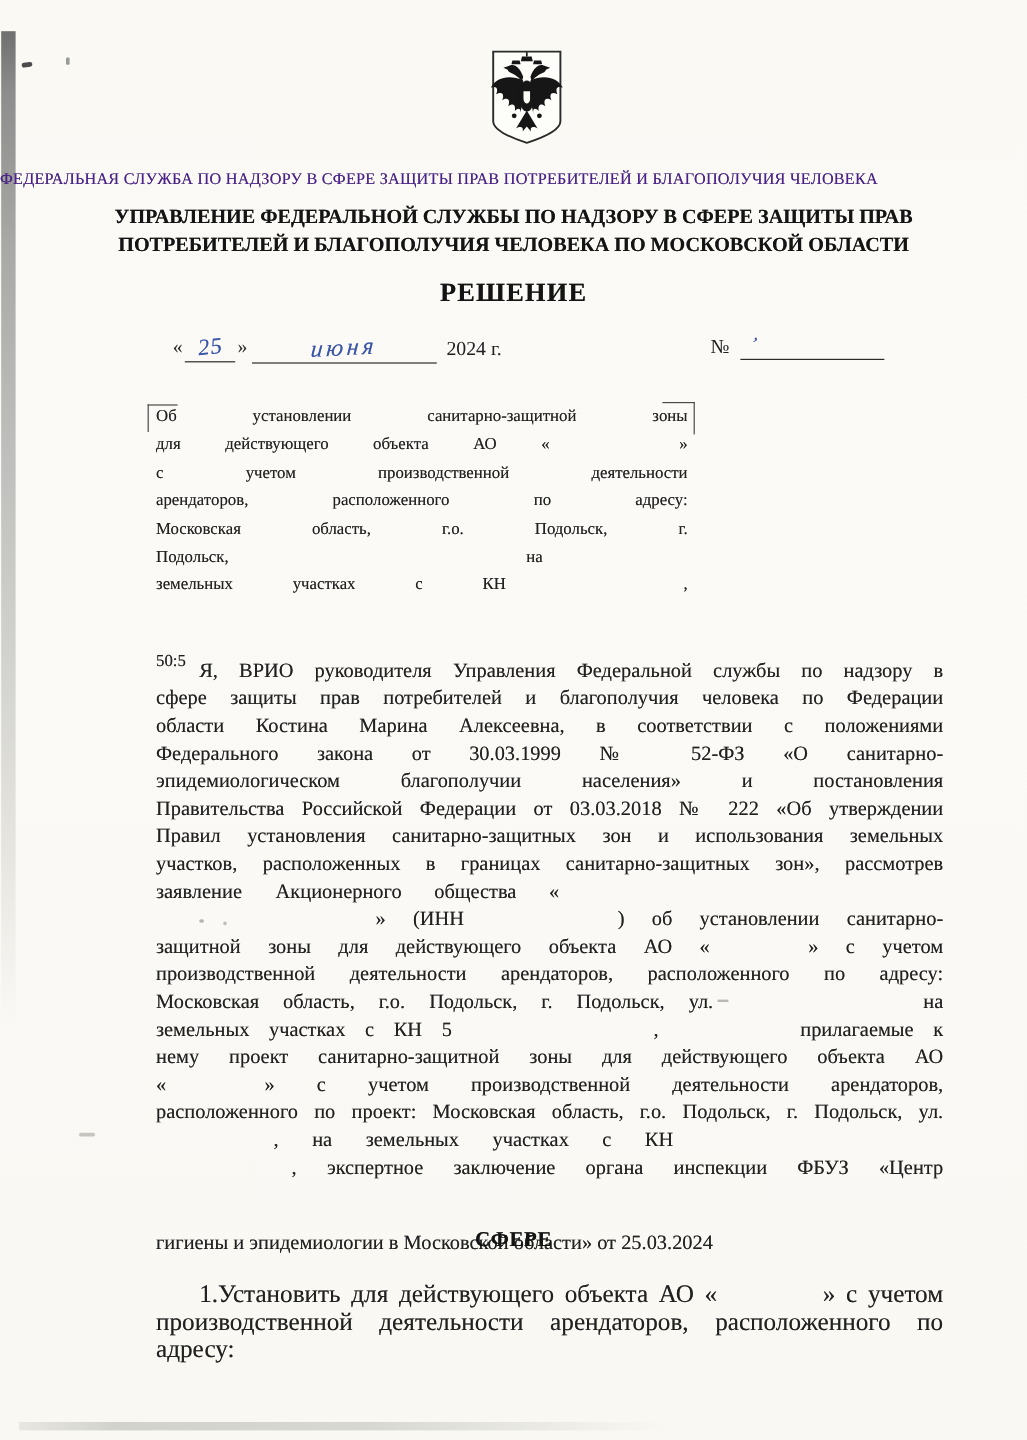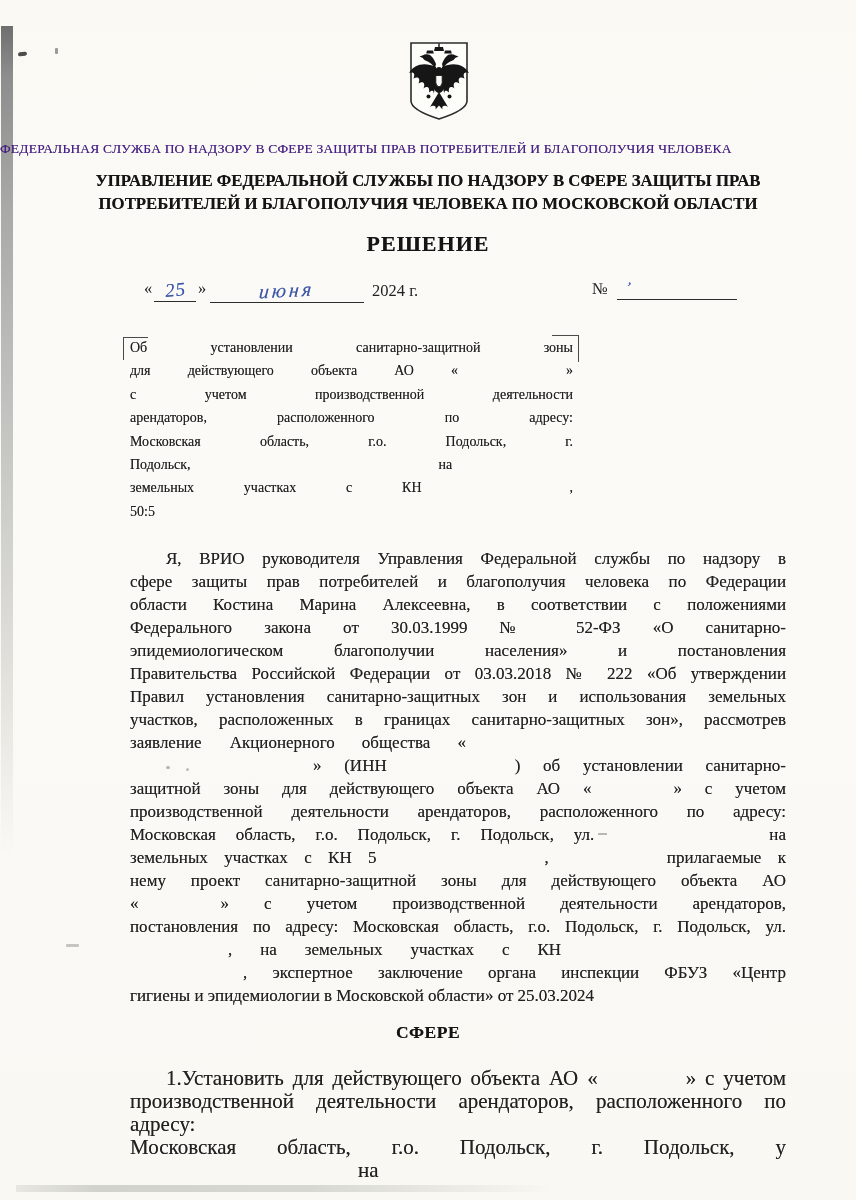--- a/index.html
+++ b/index.html
@@ -48,21 +48,21 @@
   .subject{left:130px;top:336px;width:443px;font-size:14px;}
   .subject .tline{line-height:23.4px;}
   .corner-l{position:absolute;left:-7px;top:1px;width:24px;height:22px;
     border-left:1.8px solid #4a4a4a;border-top:1.8px solid #4a4a4a;}
   .corner-r{position:absolute;right:-6px;top:-1px;width:26px;height:26px;
     border-right:1.8px solid #4a4a4a;border-top:1.8px solid #4a4a4a;}
   
   .para{left:130px;top:547px;width:656px;font-size:17px;}
   .tline{line-height:23px;text-align:justify;text-align-last:justify;
     text-shadow:0 0 .4px rgba(0,0,0,.5);}
-  .tline.last{text-align-last:left;}
+  .tline.last{text-align-last:left;margin-top:40px;}
   .gap{display:inline-block;height:1px;}
   .reshila{left:0;right:0;top:1022px;text-align:center;font-weight:700;font-size:17.5px;
     letter-spacing:.5px;color:#141414;text-shadow:0 0 .4px rgba(0,0,0,.6);}
   .para2{left:130px;top:1067px;width:656px;font-size:21px;}
 </style>
 </head>
 <body>
 
 <div class="abs edge-strip"></div>
 <div class="abs speck1"></div>
@@ -137,25 +137,24 @@
     <div class="tline">Правил установления санитарно-защитных зон и использования земельных</div>
     <div class="tline">участков, расположенных в границах санитарно-защитных зон», рассмотрев</div>
     <div class="tline">заявление<span class="gap" style="width: 28px;"></span>Акционерного общества «<span class="gap" style="width: 320px;"></span></div>
     <div class="tline"><span class="gap" style="width: 183px;"></span>» (ИНН<span class="gap" style="width: 128px;"></span>) об установлении санитарно-</div>
     <div class="tline">защитной зоны для действующего объекта АО «<span class="gap" style="width: 82px;"></span>» с учетом</div>
     <div class="tline">производственной деятельности арендаторов, расположенного по адресу:</div>
     <div class="tline">Московская область, г.о. Подольск, г. Подольск, ул.<span class="gap" style="width: 175px;"></span>на</div>
     <div class="tline">земельных участках с КН 5<span class="gap" style="width: 168px;"></span>,<span class="gap" style="width: 118px;"></span>прилагаемые к</div>
     <div class="tline">нему проект санитарно-защитной зоны для действующего объекта АО</div>
     <div class="tline">«<span class="gap" style="width: 82px;"></span>» с учетом производственной деятельности арендаторов,</div>
-    <div class="tline">постановления по адресу: Московская область, г.о. Подольск, г. Подольск, ул.</div>
+    <div class="tline">расположенного по проект: Московская область, г.о. Подольск, г. Подольск, ул.</div>
     <div class="tline"><span class="gap" style="width: 98px;"></span>, на земельных участках с КН<span class="gap" style="width: 225px;"></span></div>
     <div class="tline"><span class="gap" style="width: 113px;"></span>, экспертное заключение органа инспекции ФБУЗ «Центр</div>
     <div class="tline last">гигиены и эпидемиологии в Московской области» от 25.03.2024</div>
   </div>
 
 <div class="abs reshila">СФЕРЕ</div>
 
 <div class="abs para2">
     <div class="tline" style="text-indent: 36px;">1.Установить для действующего объекта АО «<span class="gap" style="width: 88px;"></span>» с учетом</div>
     <div class="tline">производственной деятельности арендаторов, расположенного по адресу:</div>
-    <div class="tline">Московская область, г.о. Подольск, г. Подольск, у<span class="gap" style="width: 228px;"></span>на</div>
   </div>
 
 </body></html>

